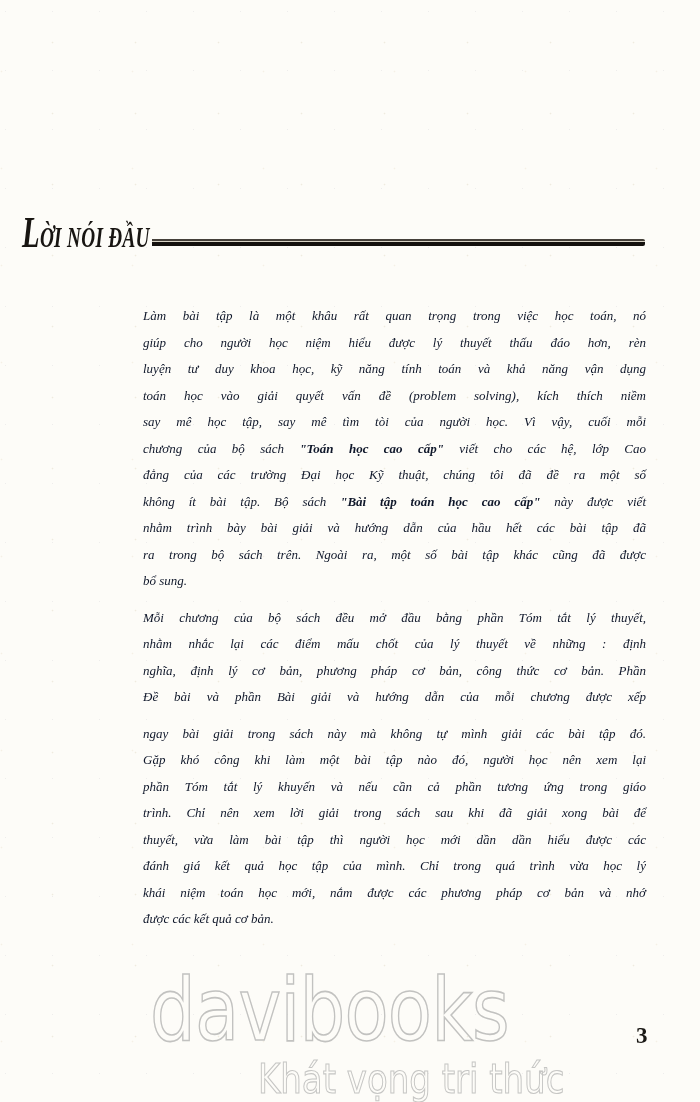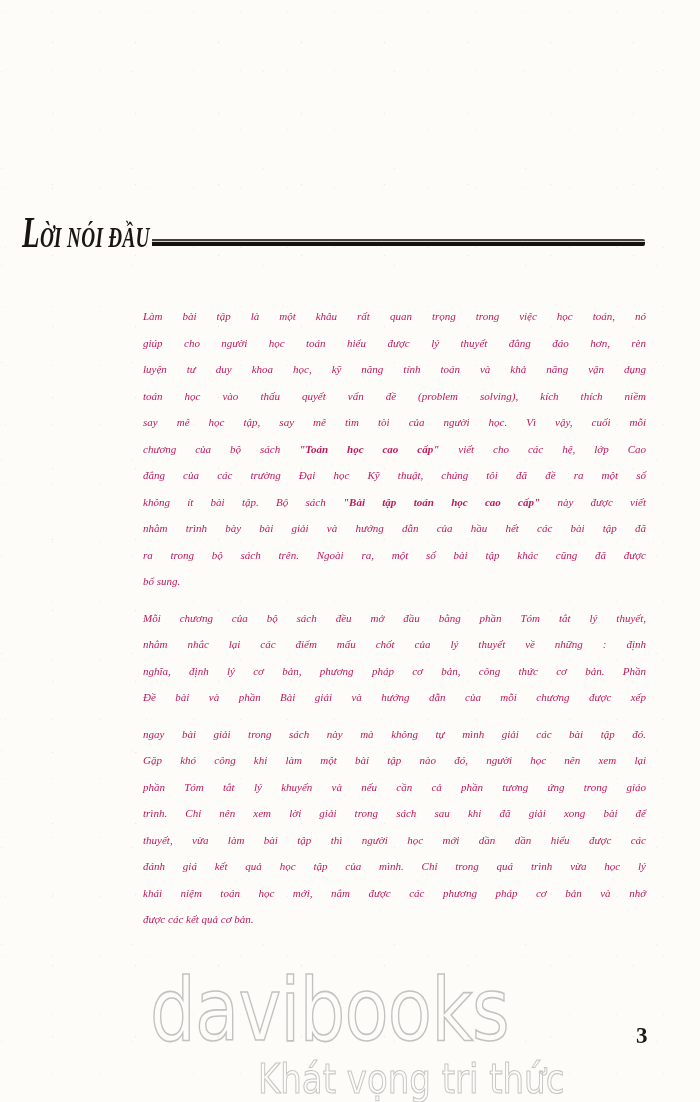--- a/index.html
+++ b/index.html
@@ -73,22 +73,22 @@
 
   
   .body-text {
     position: absolute;
     left: 143px;
     top: 303px;
     width: 503px;
     z-index: 2;
     font-family: "Liberation Serif", serif;
     font-style: italic;
-    font-size: 11px;
-    color: #be185d;
+    font-size: 13px;
+    color: #0f172a;
   }
   .paragraph { margin: 0 0 10px 0; }
   .pline {
     line-height: 26.5px;
     text-align: justify;
     text-align-last: justify;
     white-space: normal;
   }
   .pline-last {
     text-align-last: left;
@@ -144,23 +144,23 @@
 <div class="page">
 
   <div class="preface-header">
     <h1 class="page-title">LỜI NÓI ĐẦU</h1>
     <div class="header-rule"></div>
   </div>
 
   <div class="body-text">
       <div class="paragraph">
         <div class="pline"><span>Làm bài tập là một khâu rất quan trọng trong việc học toán, nó</span></div>
-        <div class="pline"><span>giúp cho người học toán hiểu được lý thuyết đẳng đáo hơn, rèn</span></div>
+        <div class="pline"><span>giúp cho người học niệm hiểu được lý thuyết thấu đáo hơn, rèn</span></div>
         <div class="pline"><span>luyện tư duy khoa học, kỹ năng tính toán và khả năng vận dụng</span></div>
-        <div class="pline"><span>toán học vào thấu quyết vấn đề (problem solving), kích thích niềm</span></div>
+        <div class="pline"><span>toán học vào giải quyết vấn đề (problem solving), kích thích niềm</span></div>
         <div class="pline"><span>say mê học tập, say mê tìm tòi của người học. Vì vậy, cuối mỗi</span></div>
         <div class="pline"><span>chương của bộ sách </span><span class="bold">"Toán học cao cấp"</span><span> viết cho các hệ, lớp Cao</span></div>
         <div class="pline"><span>đẳng của các trường Đại học Kỹ thuật, chúng tôi đã đề ra một số</span></div>
         <div class="pline"><span>không ít bài tập. Bộ sách </span><span class="bold">"Bài tập toán học cao cấp"</span><span> này được viết</span></div>
         <div class="pline"><span>nhằm trình bày bài giải và hướng dẫn của hầu hết các bài tập đã</span></div>
         <div class="pline"><span>ra trong bộ sách trên. Ngoài ra, một số bài tập khác cũng đã được</span></div>
         <div class="pline pline-last"><span>bổ sung.</span></div>
       </div>
       <div class="paragraph">
         <div class="pline"><span>Mỗi chương của bộ sách đều mở đầu bằng phần Tóm tắt lý thuyết,</span></div>

